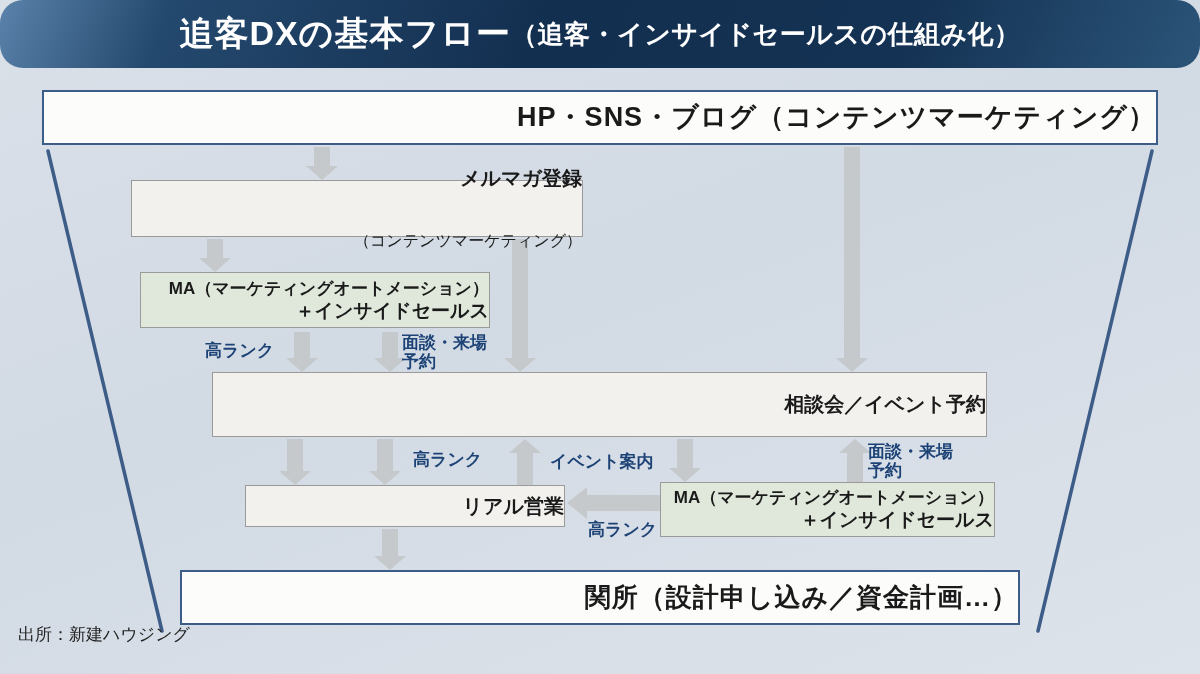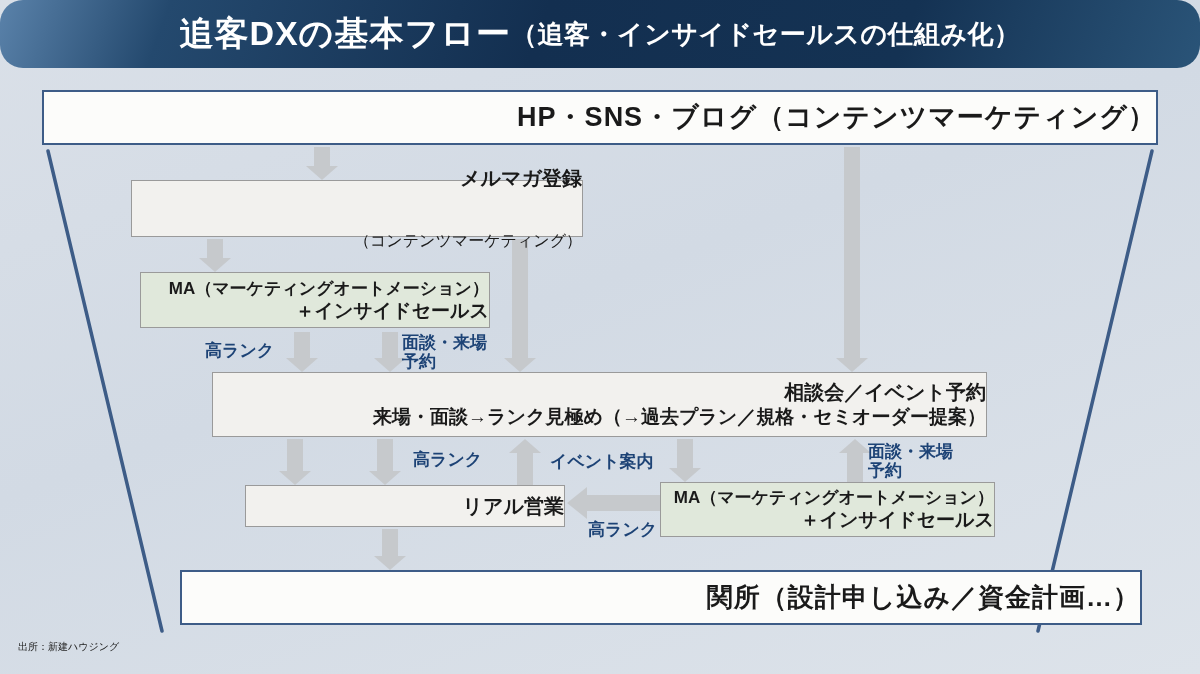--- a/index.html
+++ b/index.html
@@ -65,22 +65,22 @@
   .box .l1{font-size:20px;font-weight:600;}
   .box .l1s{font-size:17px;font-weight:600;}
   .box .l2{font-size:16px;font-weight:500;}
   .box .l2b{font-size:19px;font-weight:600;}
   
   .lbl{
     position:absolute;color:var(--label);
     font-size:17px;font-weight:bold;line-height:19px;white-space:nowrap;
   }
   .footer{
-    position:absolute;left:18px;top:640px;
-    font-size:10px;color:#222;
+    position:absolute;left:18px;top:623px;
+    font-size:17px;color:#222;
   }
 </style>
 </head>
 <body>
 
 <div class="canvas">
 
   <header class="titlebar">
     <span class="title-main">追客DXの基本フロー</span>
     <span class="title-sub">（追客・インサイドセールスの仕組み化）</span>
@@ -153,33 +153,32 @@
     <span class="l2">（コンテンツマーケティング）</span>
   </div>
 
   <div class="box green" style="left:140px;top:272px;width:350px;height:56px;">
     <span class="l1s">MA（マーケティングオートメーション）</span>
     <span class="l2b">＋インサイドセールス</span>
   </div>
 
   <div class="box plain" style="left:212px;top:372px;width:775px;height:65px;">
     <span class="l1">相談会／イベント予約</span>
-    <span class="l2b">来場・面談→ランク見極め（→過去プラン／規格・セミオーダー提案）</span>
   </div>
 
   <div class="box plain" style="left:245px;top:485px;width:320px;height:42px;">
     <span class="l1">リアル営業</span>
   </div>
 
   <div class="box green" style="left:660px;top:482px;width:335px;height:55px;">
     <span class="l1s">MA（マーケティングオートメーション）</span>
     <span class="l2b">＋インサイドセールス</span>
   </div>
 
-  <div class="box major" style="left:180px;top:570px;width:962px;height:55px;font-size:26px;">
+  <div class="box major" style="left:180px;top:570px;width:840px;height:55px;font-size:26px;">
     <span>関所（設計申し込み／資金計画…）</span>
   </div>
 
   <div class="lbl" style="left:205px;top:341px;">高ランク</div>
 
   <div class="lbl" style="left:402px;top:333px;">
     <div>面談・来場</div>
     <div>予約</div>
   </div>
 

